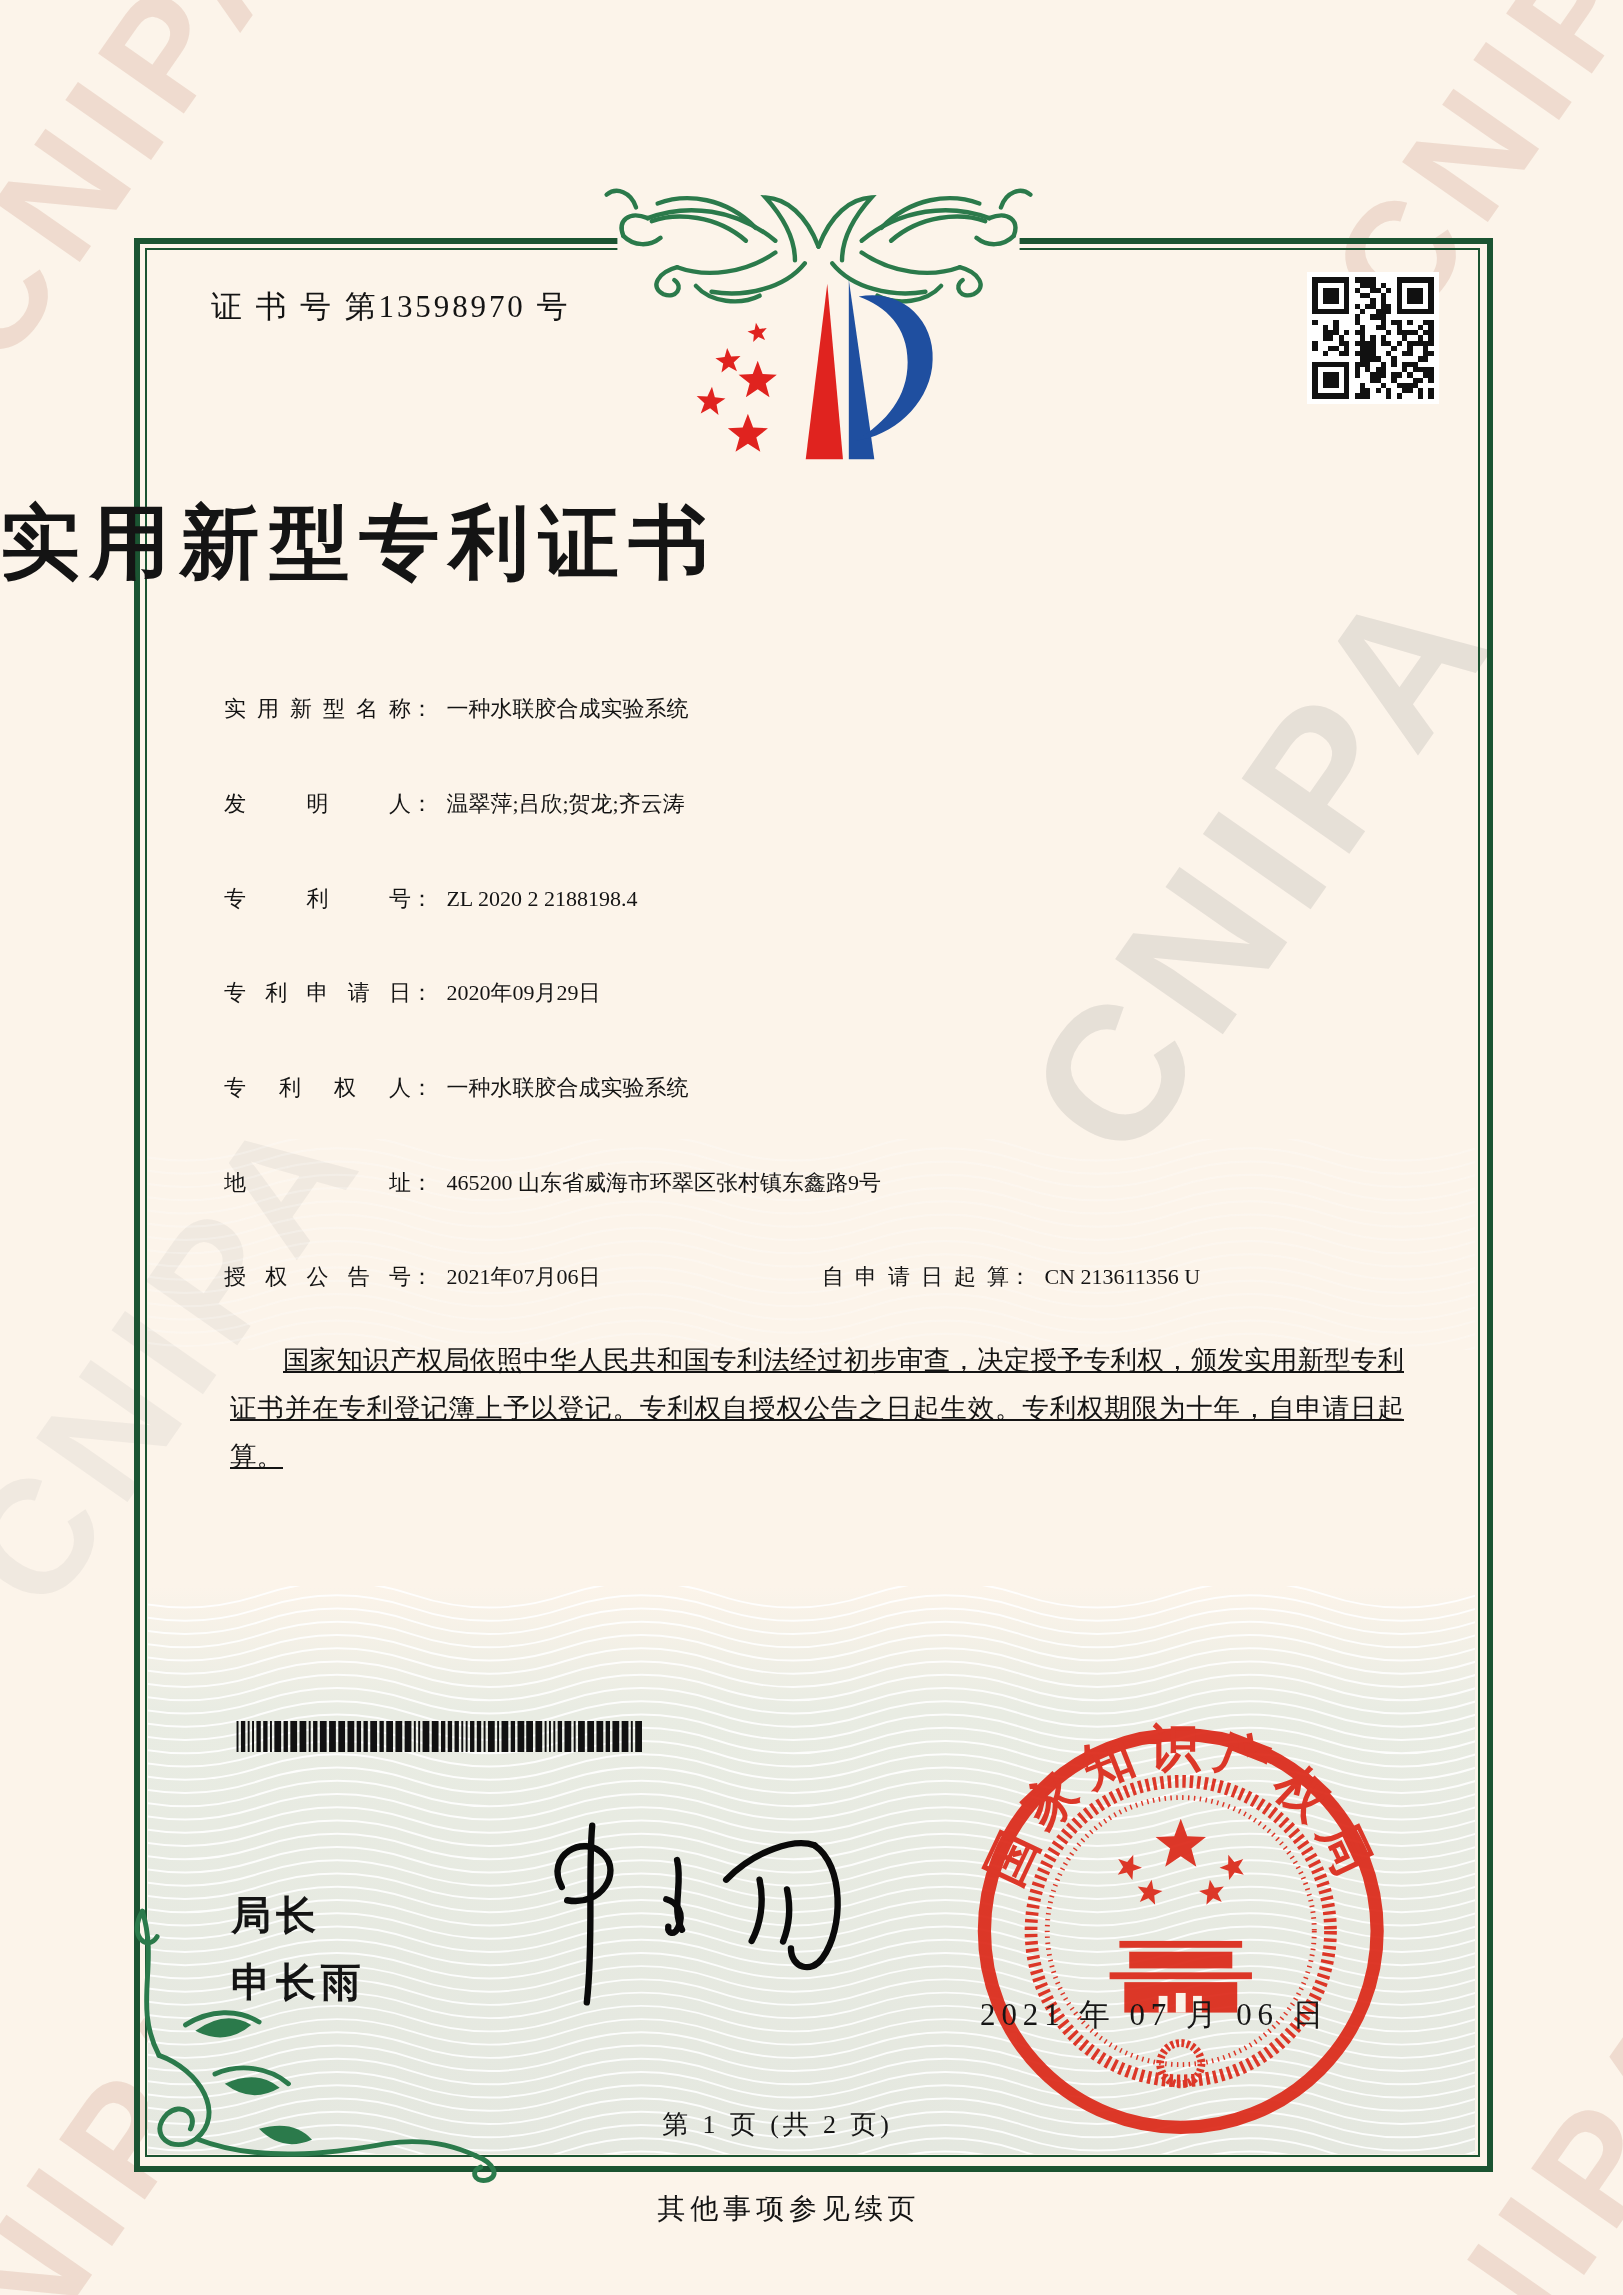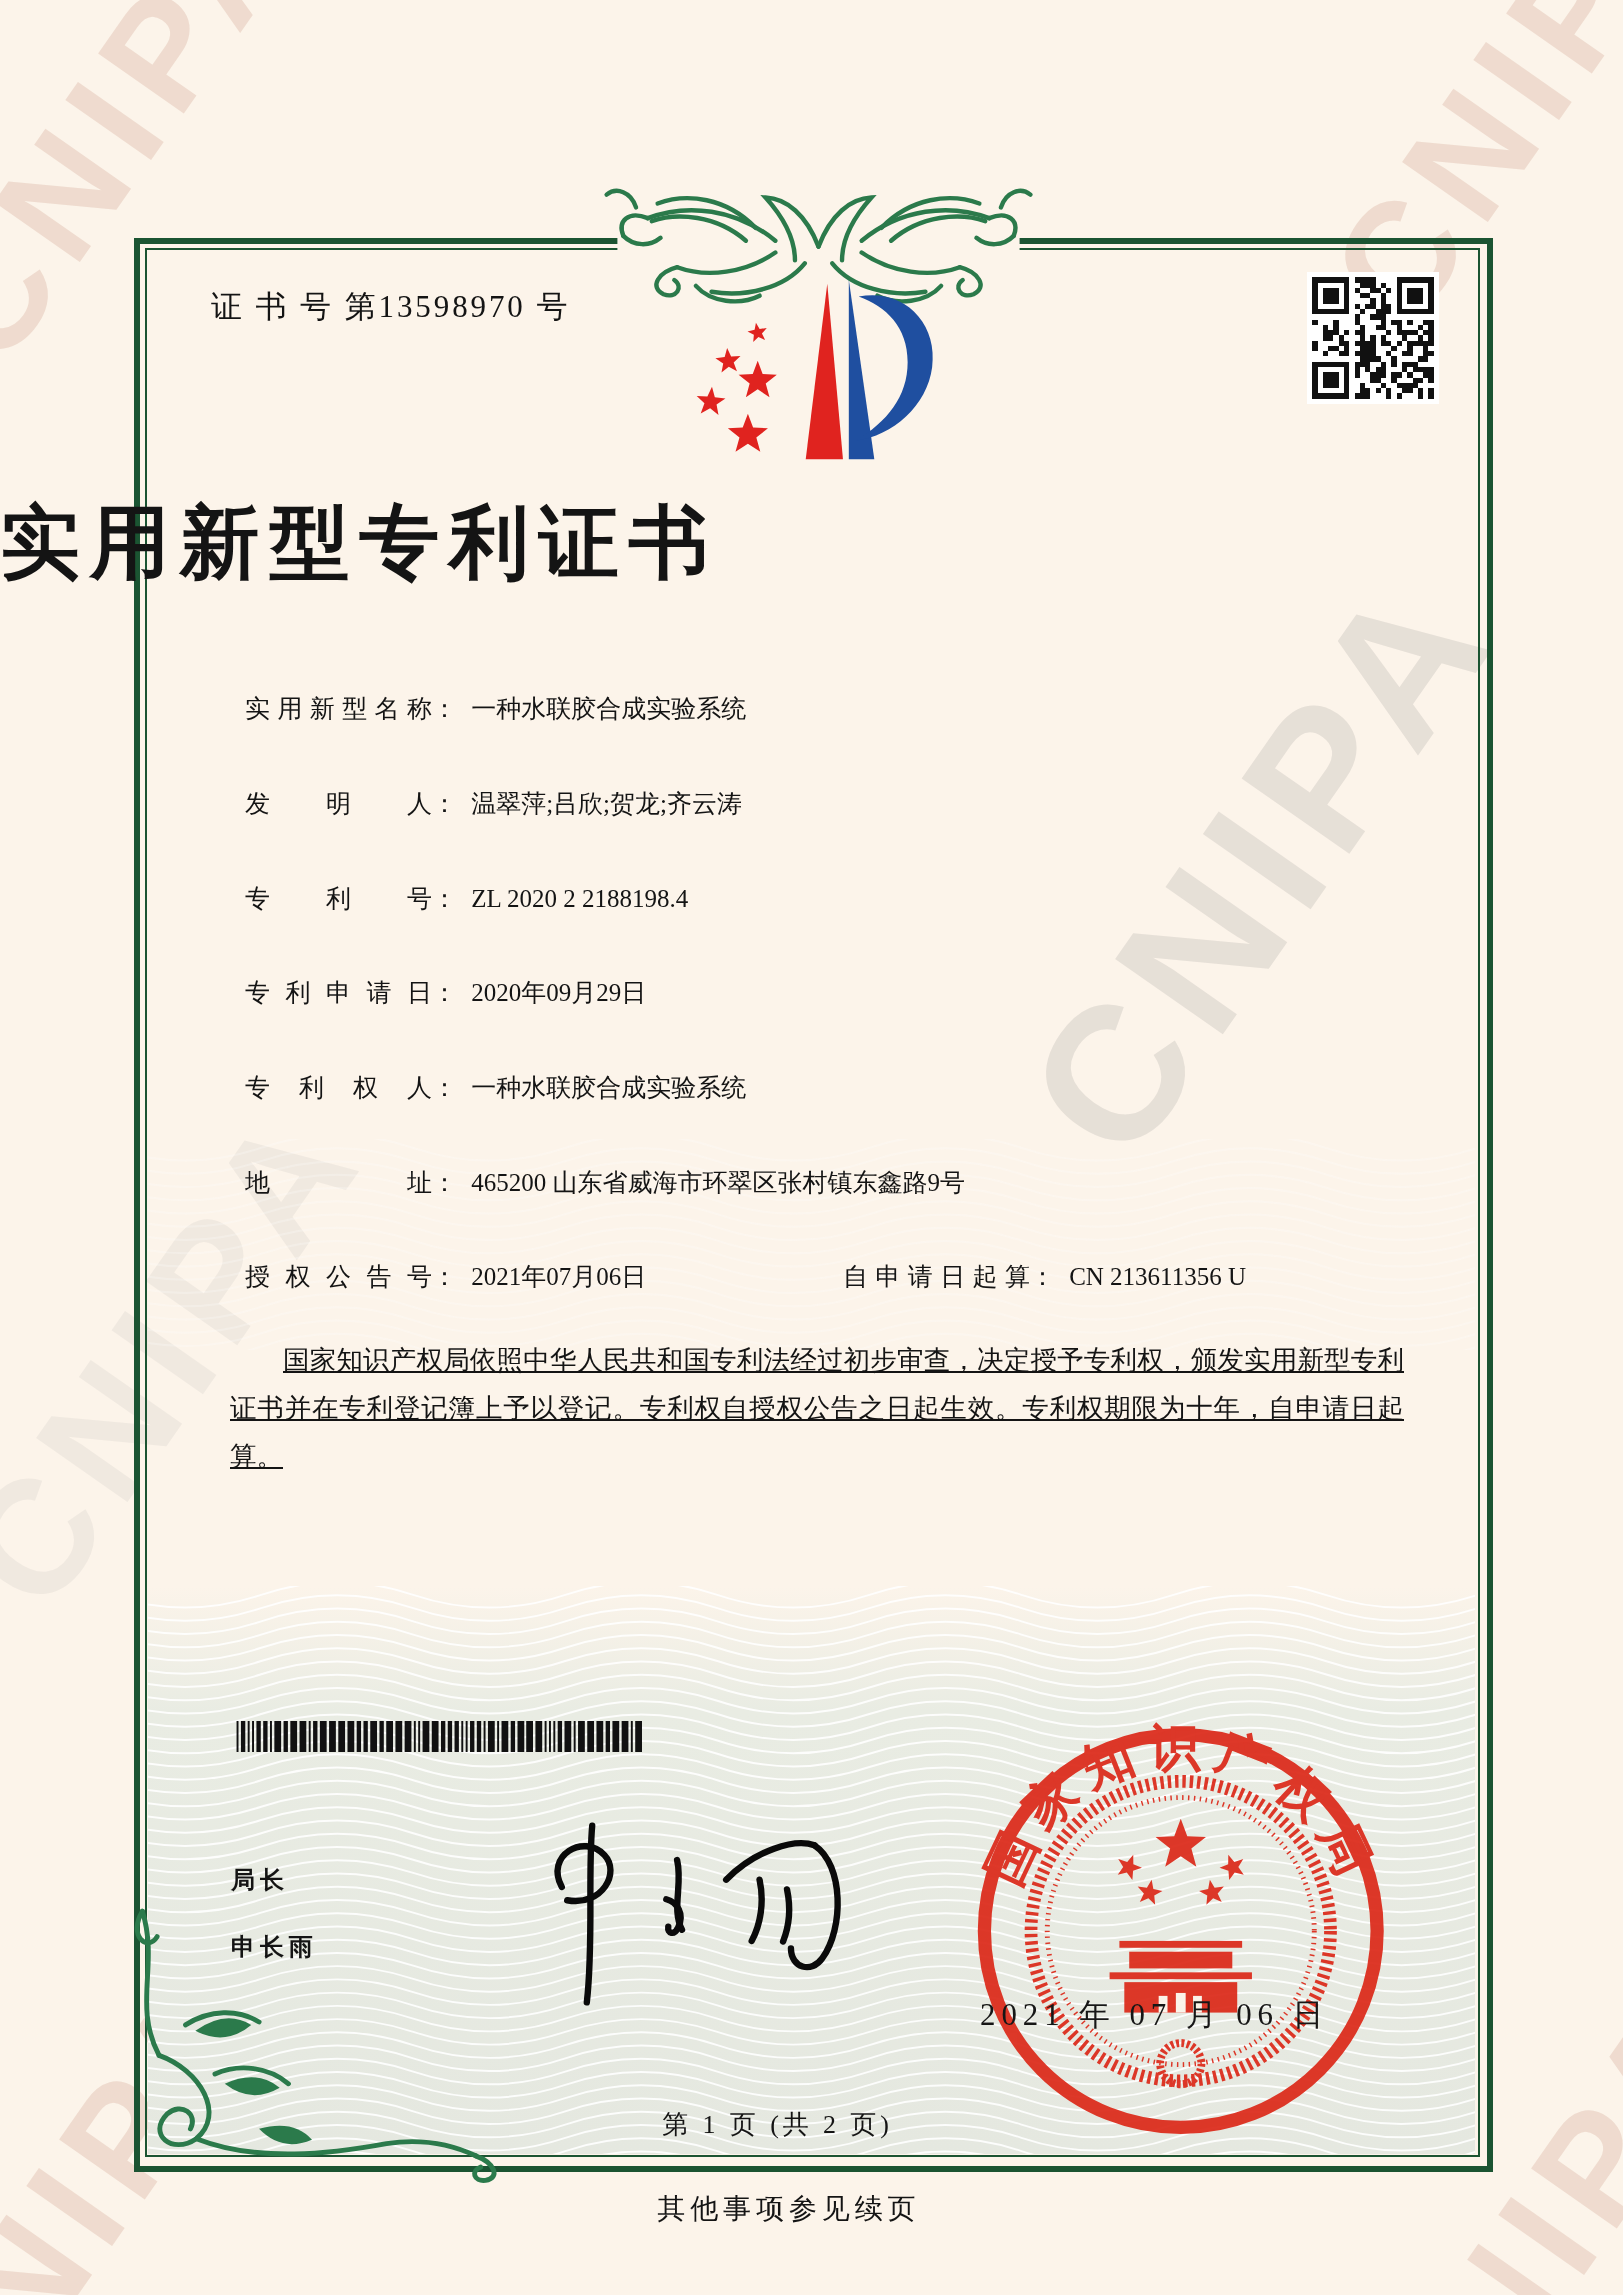--- a/index.html
+++ b/index.html
@@ -20,35 +20,35 @@
   
   .frame-outer{position:absolute;left:134px;top:238px;width:1347px;height:1922px;
     border:6.9px solid #1b5432;z-index:3;}
   .frame-inner{position:absolute;left:145px;top:248px;width:1331px;height:1905px;
     border:2.5px solid #1b5432;z-index:3;}
   
   .certno{position:absolute;left:211px;top:286px;font-size:31px;letter-spacing:2.9px;z-index:5;}
   .title{position:absolute;left:0;width:1623px;top:490px;
     font-size:80px;font-weight:bold;letter-spacing:9.8px;z-index:5;}
   
-  .row{position:absolute;left:245px;height:44px;font-size:25px;line-height:42px;
+  .row{position:absolute;left:224px;height:44px;font-size:22px;line-height:42px;
        white-space:nowrap;z-index:5;}
   .flabel{display:inline-block;width:187px;text-align:justify;text-align-last:justify;
           vertical-align:top;}
   .fcolon{display:inline-block;vertical-align:top;}
   .fvalue{display:inline-block;margin-left:7.9px;vertical-align:top;}
   .pair2{position:absolute;left:598px;top:0;}
   
   .bodytext{position:absolute;left:230px;top:1336px;width:1174px;font-size:26.5px;
     line-height:48px;text-align:justify;z-index:5;}
   .bodytext p{margin:0;text-indent:53px;text-decoration:underline;}
   
   #barcode{position:absolute;left:234px;top:1721px;z-index:5;}
-  .dirlabel{position:absolute;left:231px;font-size:24px;font-weight:bold;
-    font-family:"Liberation Sans","DejaVu Sans",sans-serif;z-index:5;letter-spacing:4.9px;}
+  .dirlabel{position:absolute;left:231px;font-size:40px;font-weight:bold;
+    font-family:"Liberation Sans","DejaVu Sans",sans-serif;z-index:5;letter-spacing:4.9px;margin-top:24px;}
   #sigsvg{position:absolute;left:471px;top:1796px;z-index:6;}
   #sealsvg{position:absolute;left:974px;top:1720px;z-index:6;}
   .pageinfo{position:absolute;left:0;width:1623px;top:2107px;text-align:center;
     font-size:26px;letter-spacing:3.9px;z-index:5;transform:translateX(-34px);}
   .contnote{position:absolute;left:0;width:1623px;top:2190px;text-align:center;
     font-size:28px;letter-spacing:4.9px;z-index:5;transform:translateX(-22.6px);}
   
   #logosvg{position:absolute;left:694px;top:276px;z-index:5;}
   #qrsvg{position:absolute;left:1307px;top:272px;z-index:5;}
   

